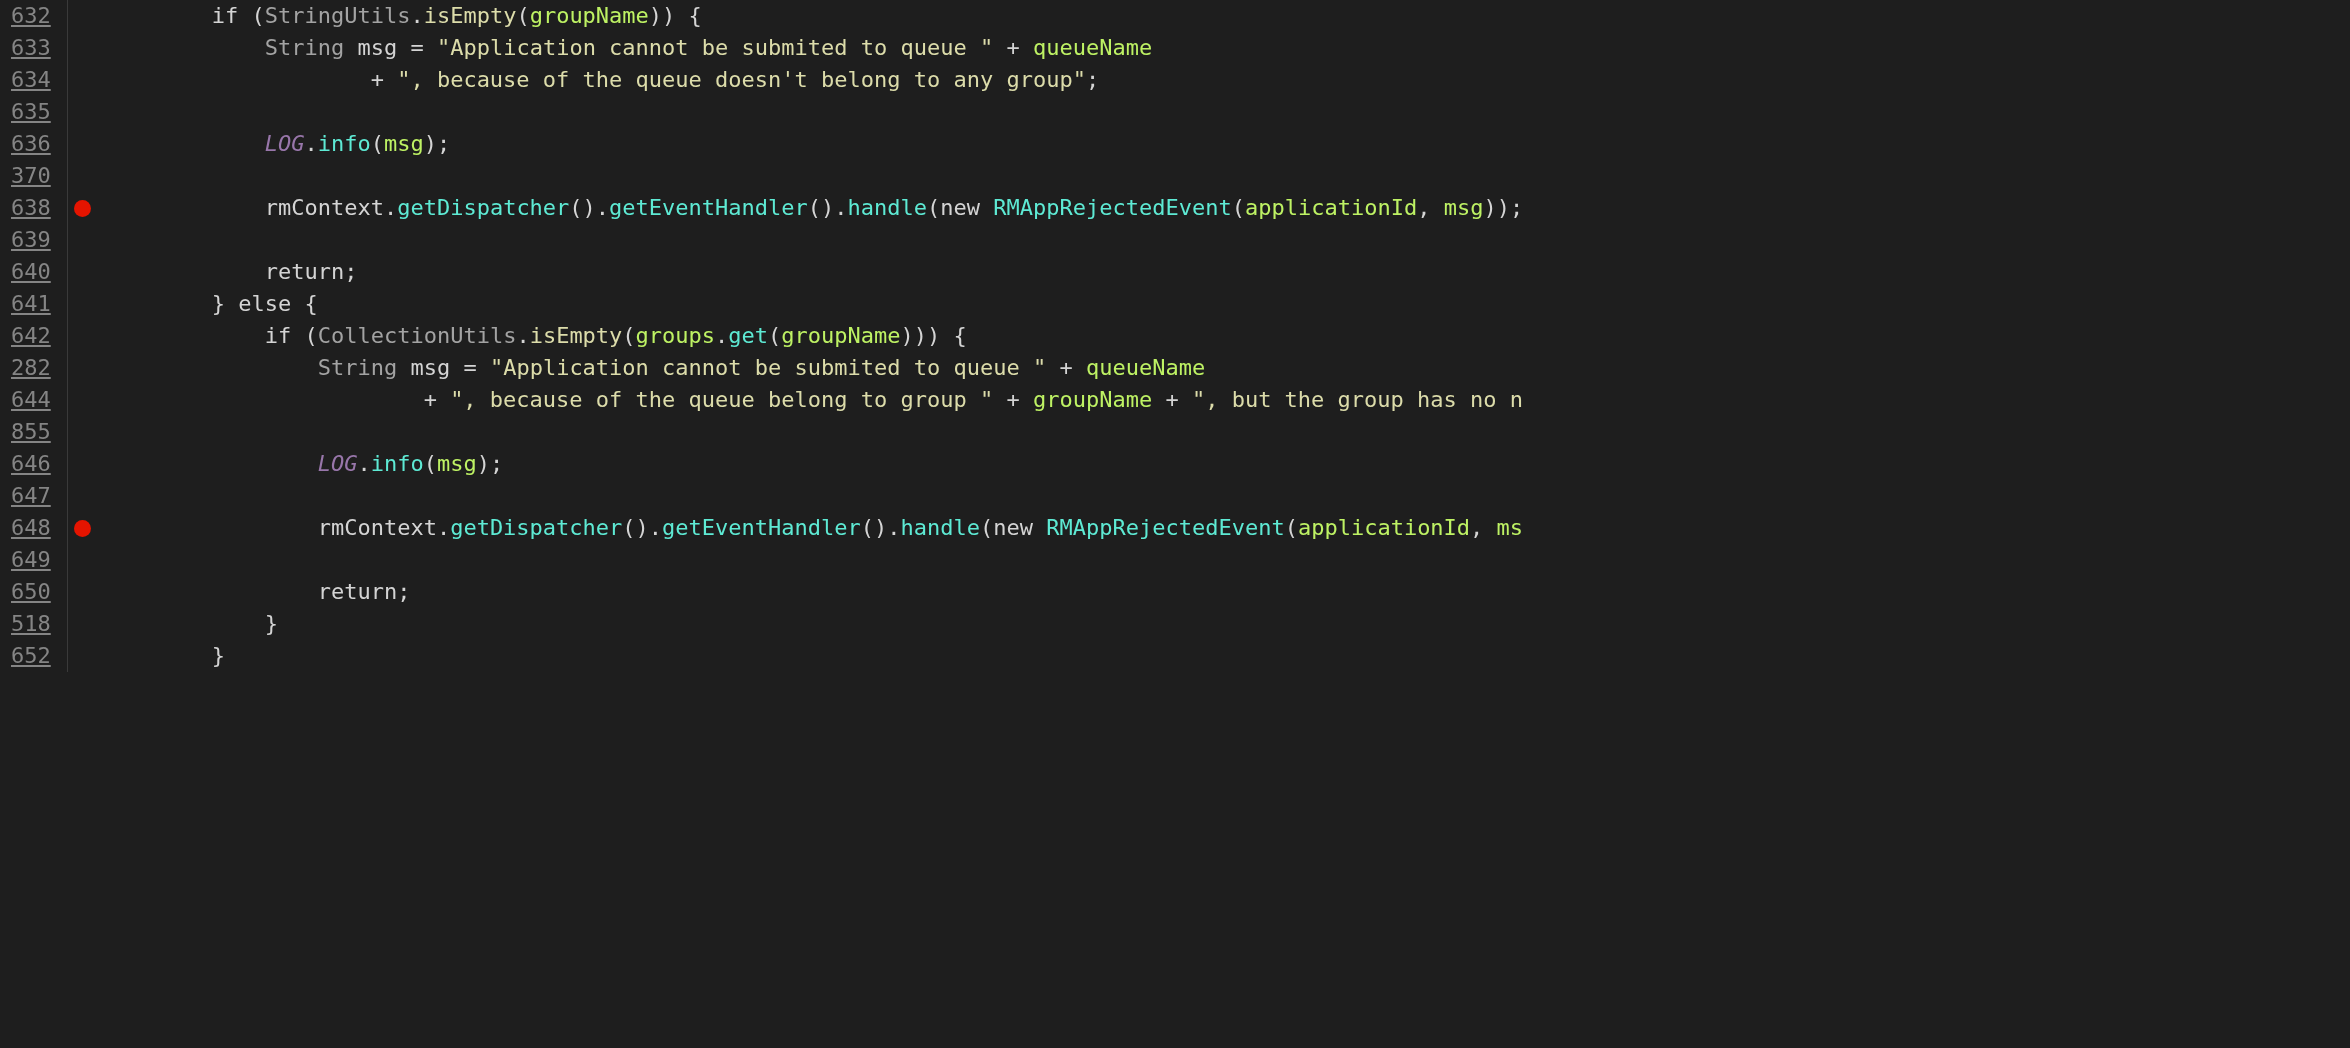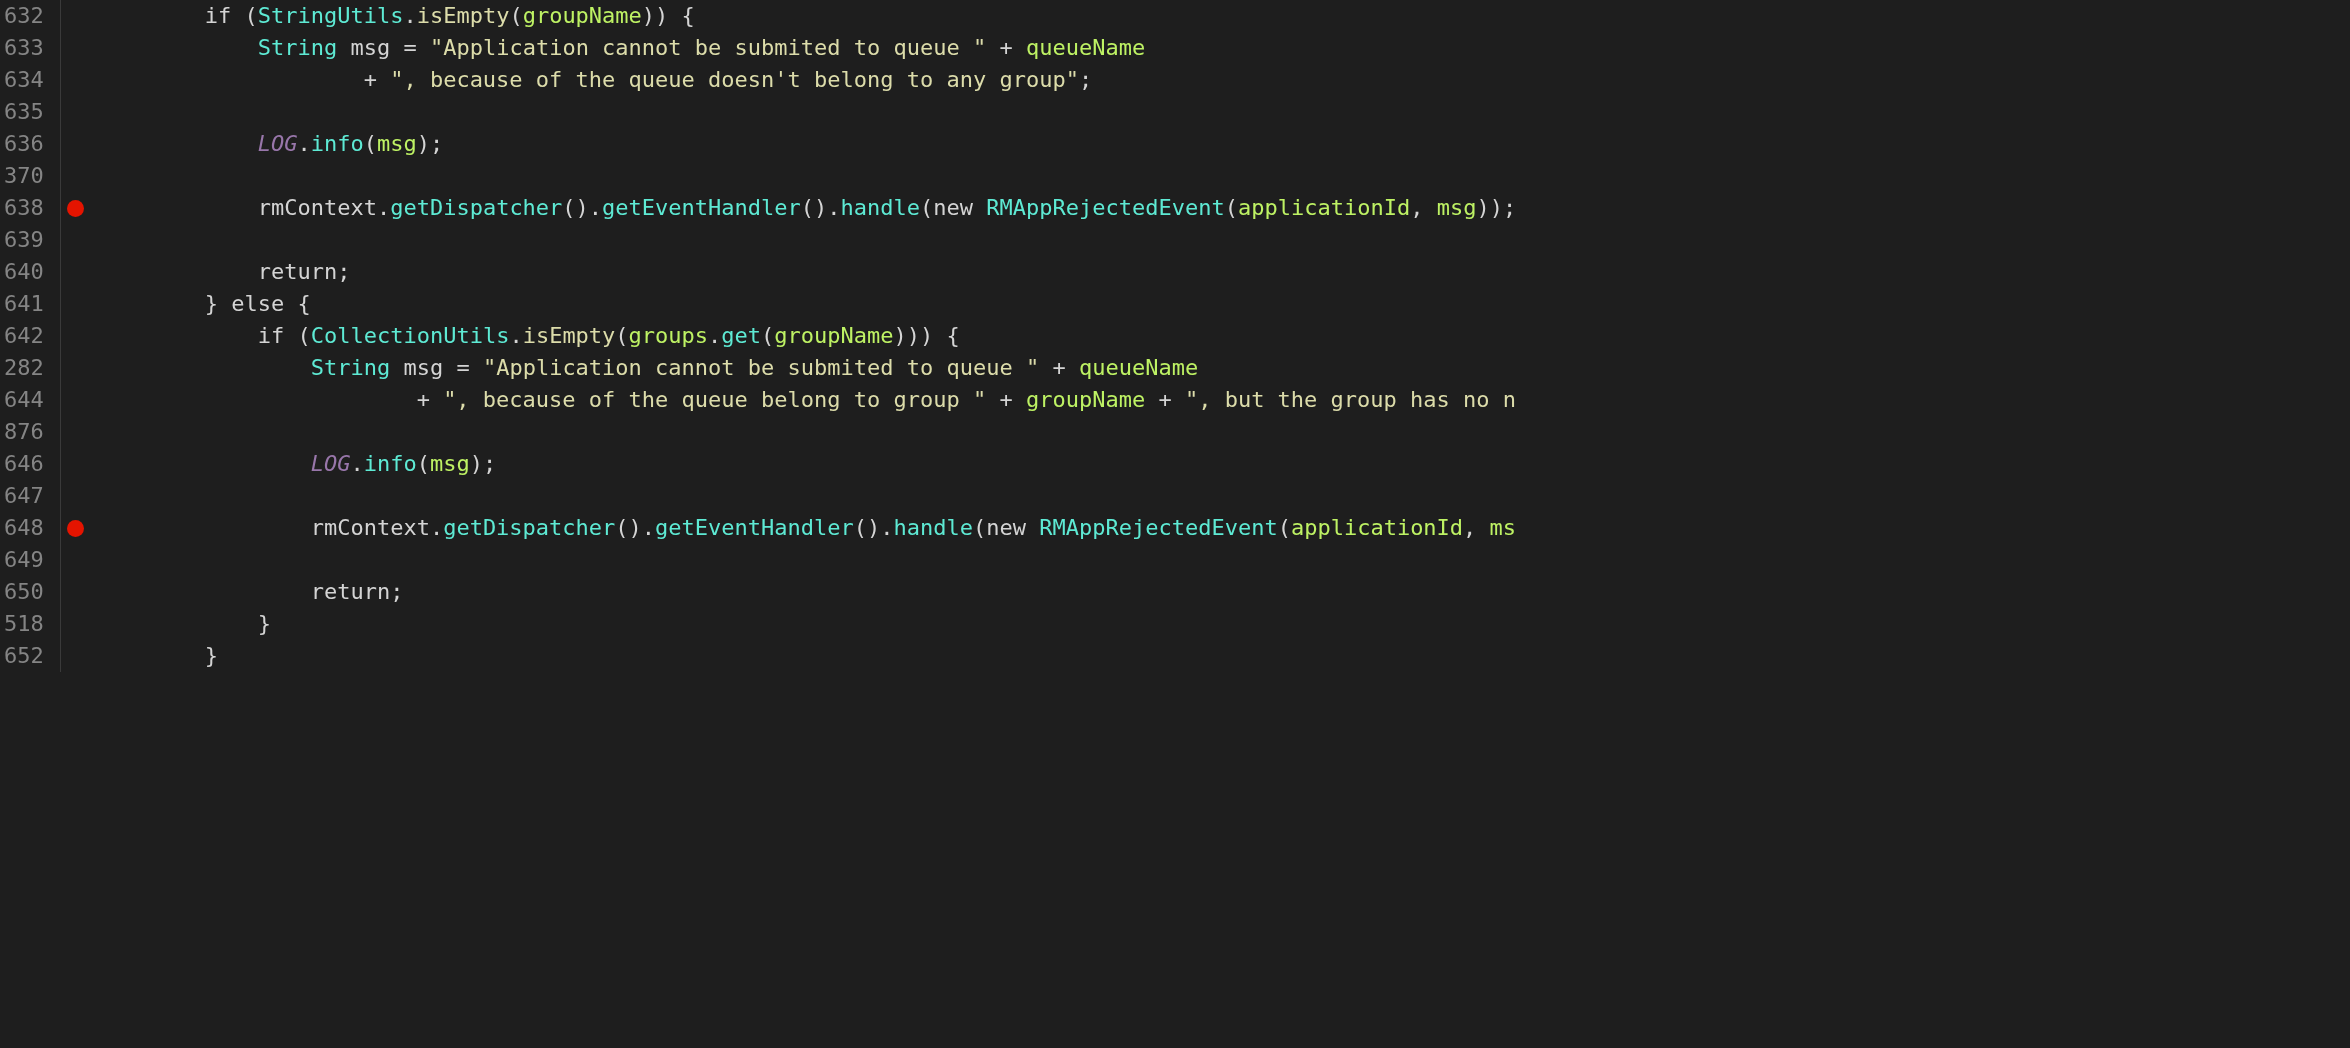--- a/index.html
+++ b/index.html
@@ -17,24 +17,25 @@
       white-space: nowrap;
     }
     .editor {
       display: flex;
     }
     .gutter {
       background-color: #1e1e1e;
       color: #858585;
       text-align: right;
       padding-right: 12px;
-      padding-left: 4px;
+      padding-left: 11px;
       user-select: none;
       border-right: 1px solid #3a3a3a;
       flex-shrink: 0;
+      text-decoration: underline;
     }
     .line-number {
       height: 32px;
       display: flex;
       align-items: center;
       justify-content: flex-end;
       position: relative;
       padding-right: 4px;
     }
     .breakpoint-col {
@@ -58,21 +59,21 @@
       flex: 1;
       padding-left: 8px;
     }
     .code-line {
       height: 32px;
       display: flex;
       align-items: center;
       white-space: pre;
     }
     .keyword-control { color: #d4d4d4; }
-    .type { color: #5eead4; }
+    .type { color: #a3a3a3; }
     .method-static { color: #dcdcaa; }
     .method { color: #5eead4; }
     .string { color: #dcdcaa; }
     .variable-blue { color: #bef264; }
     .static-field { color: #9876aa; font-style: italic; }
     .paren { color: #d4d4d4; }
     .operator { color: #d4d4d4; }
     .semicolon { color: #d4d4d4; }
     .class-name { color: #d4d4d4; }
   </style>
@@ -87,21 +88,21 @@
       <div class="line-number">635</div>
       <div class="line-number">636</div>
       <div class="line-number">370</div>
       <div class="line-number">638</div>
       <div class="line-number">639</div>
       <div class="line-number">640</div>
       <div class="line-number">641</div>
       <div class="line-number">642</div>
       <div class="line-number">282</div>
       <div class="line-number">644</div>
-      <div class="line-number">876</div>
+      <div class="line-number">855</div>
       <div class="line-number">646</div>
       <div class="line-number">647</div>
       <div class="line-number">648</div>
       <div class="line-number">649</div>
       <div class="line-number">650</div>
       <div class="line-number">518</div>
       <div class="line-number">652</div>
     </div>
   <div class="breakpoint-col" id="bpcol">
       <div class="breakpoint-cell"></div>

